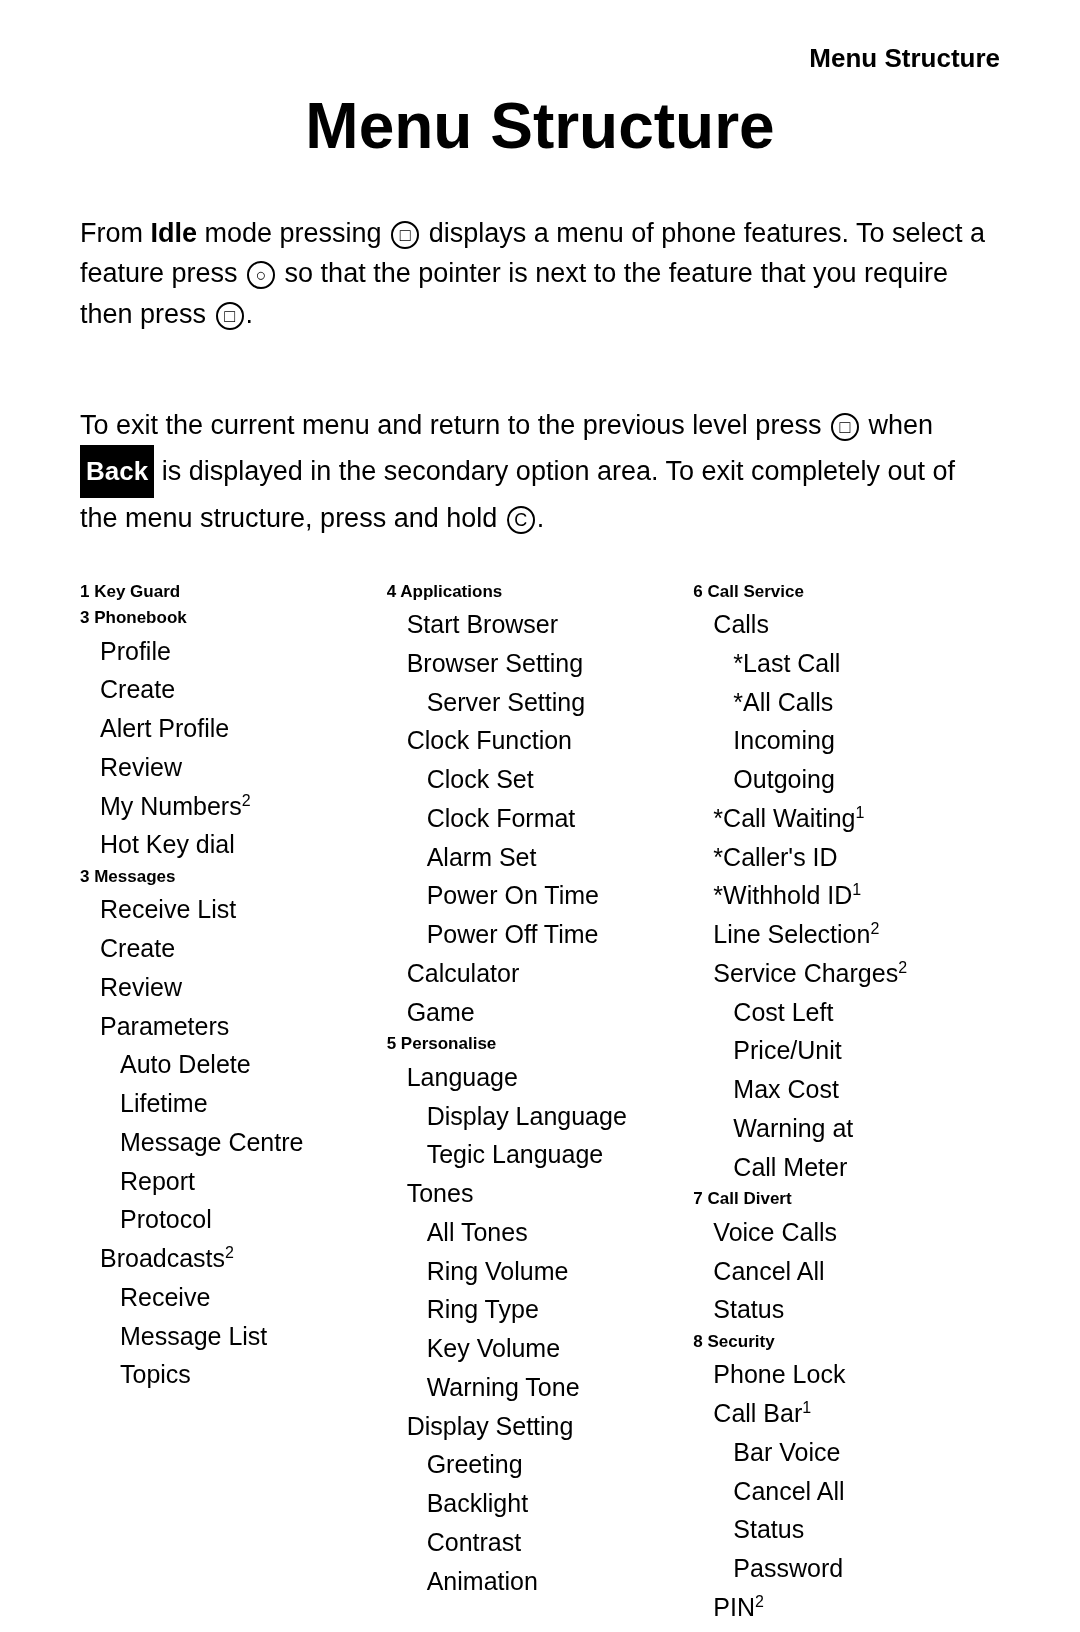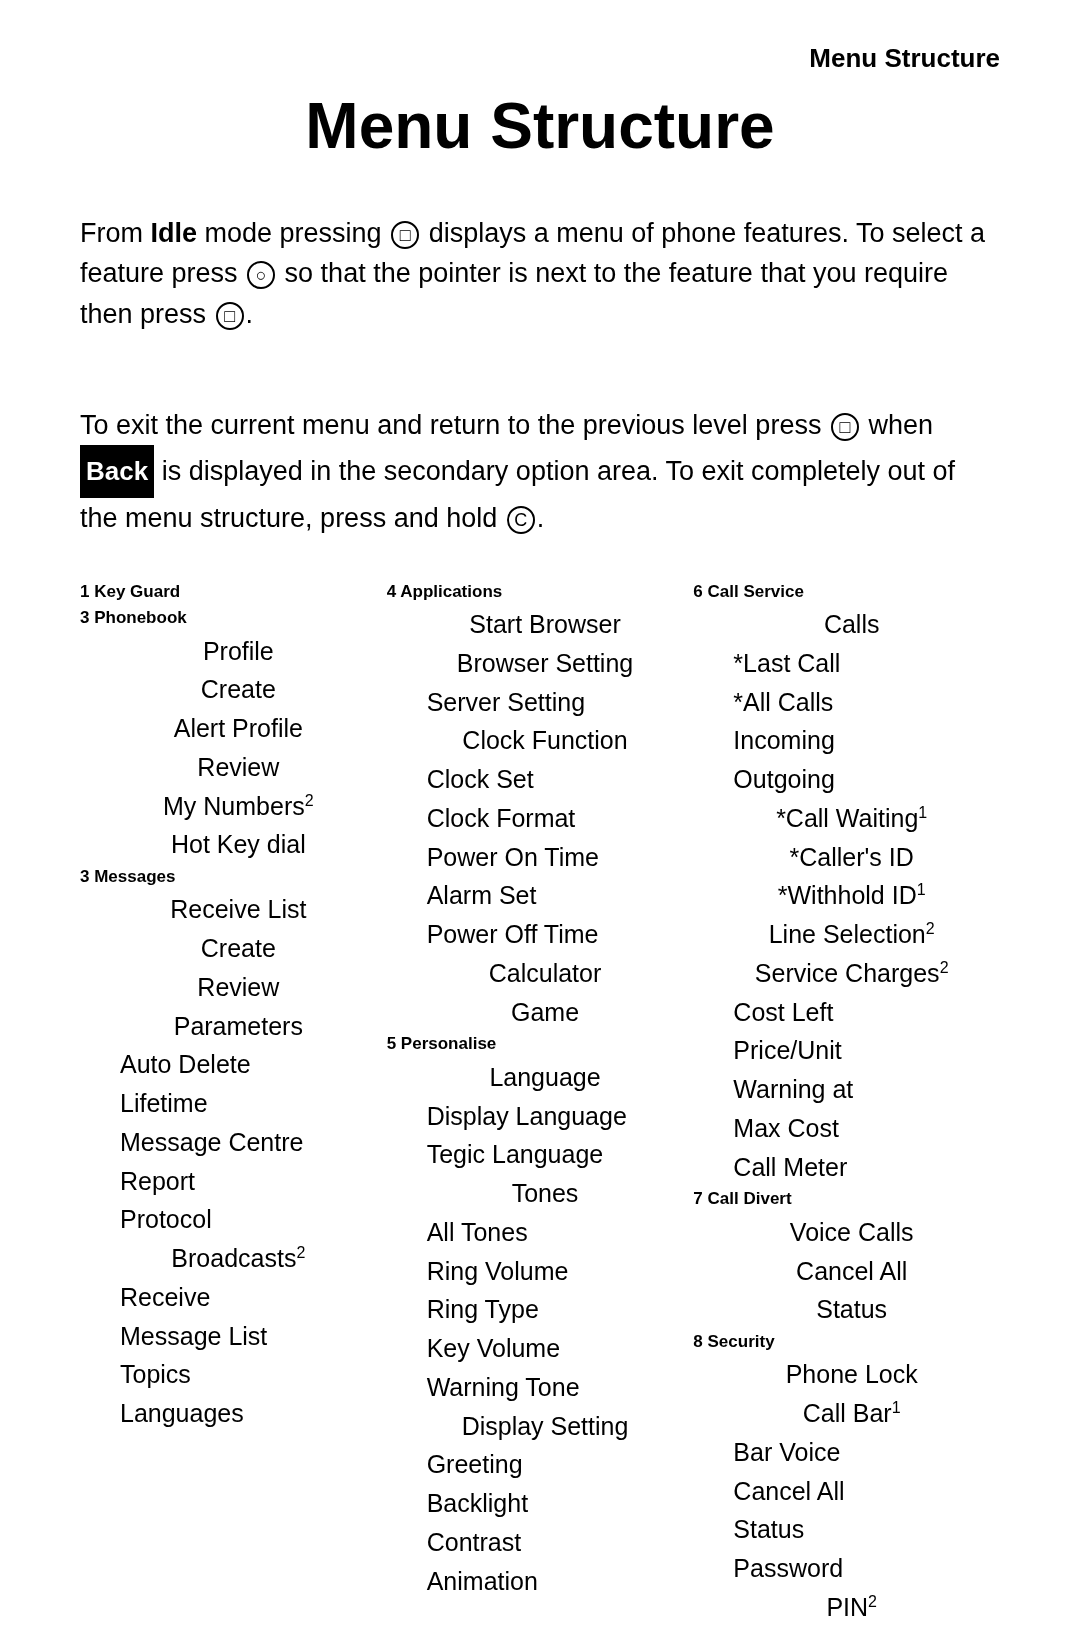--- a/index.html
+++ b/index.html
@@ -65,21 +65,21 @@
       flex: 1;
       font-size: 25px;
       line-height: 1.55;
       vertical-align: top;
       padding-right: 10px;
     }
     .menu-item-bold {
       font-weight: bold;
       font-size: 17px;
     }
-    .indent1 { padding-left: 20px; text-align: center; }
+    .indent1 { padding-left: 20px; }
     .indent2 { padding-left: 40px; }
     sup {
       font-size: 16px;
       vertical-align: super;
     }
   </style>
 </head>
 <body>
 
 
@@ -129,33 +129,32 @@
     <div class="indent1">Parameters</div>
     <div class="indent2">Auto Delete</div>
     <div class="indent2">Lifetime</div>
     <div class="indent2">Message Centre</div>
     <div class="indent2">Report</div>
     <div class="indent2">Protocol</div>
     <div class="indent1">Broadcasts<sup>2</sup></div>
     <div class="indent2">Receive</div>
     <div class="indent2">Message List</div>
     <div class="indent2">Topics</div>
-    <div class="indent2">Languages</div>
   </div>
 
   <div class="col">
     <div class="menu-item-bold">4 Applications</div>
     <div class="indent1">Start Browser</div>
     <div class="indent1">Browser Setting</div>
     <div class="indent2">Server Setting</div>
     <div class="indent1">Clock Function</div>
     <div class="indent2">Clock Set</div>
     <div class="indent2">Clock Format</div>
+    <div class="indent2">Alarm Set</div>
     <div class="indent2">Power On Time</div>
-    <div class="indent2">Alarm Set</div>
     <div class="indent2">Power Off Time</div>
     <div class="indent1">Calculator</div>
     <div class="indent1">Game</div>
     <div class="menu-item-bold">5 Personalise</div>
     <div class="indent1">Language</div>
     <div class="indent2">Display Language</div>
     <div class="indent2">Tegic Language</div>
     <div class="indent1">Tones</div>
     <div class="indent2">All Tones</div>
     <div class="indent2">Ring Volume</div>
@@ -177,22 +176,22 @@
     <div class="indent2">*All Calls</div>
     <div class="indent2">Incoming</div>
     <div class="indent2">Outgoing</div>
     <div class="indent1">*Call Waiting<sup>1</sup></div>
     <div class="indent1">*Caller's ID</div>
     <div class="indent1">*Withhold ID<sup>1</sup></div>
     <div class="indent1">Line Selection<sup>2</sup></div>
     <div class="indent1">Service Charges<sup>2</sup></div>
     <div class="indent2">Cost Left</div>
     <div class="indent2">Price/Unit</div>
+    <div class="indent2">Max Cost</div>
     <div class="indent2">Warning at</div>
-    <div class="indent2">Max Cost</div>
     <div class="indent2">Call Meter</div>
     <div class="menu-item-bold">7 Call Divert</div>
     <div class="indent1">Voice Calls</div>
     <div class="indent1">Cancel All</div>
     <div class="indent1">Status</div>
     <div class="menu-item-bold">8 Security</div>
     <div class="indent1">Phone Lock</div>
     <div class="indent1">Call Bar<sup>1</sup></div>
     <div class="indent2">Bar Voice</div>
     <div class="indent2">Cancel All</div>

